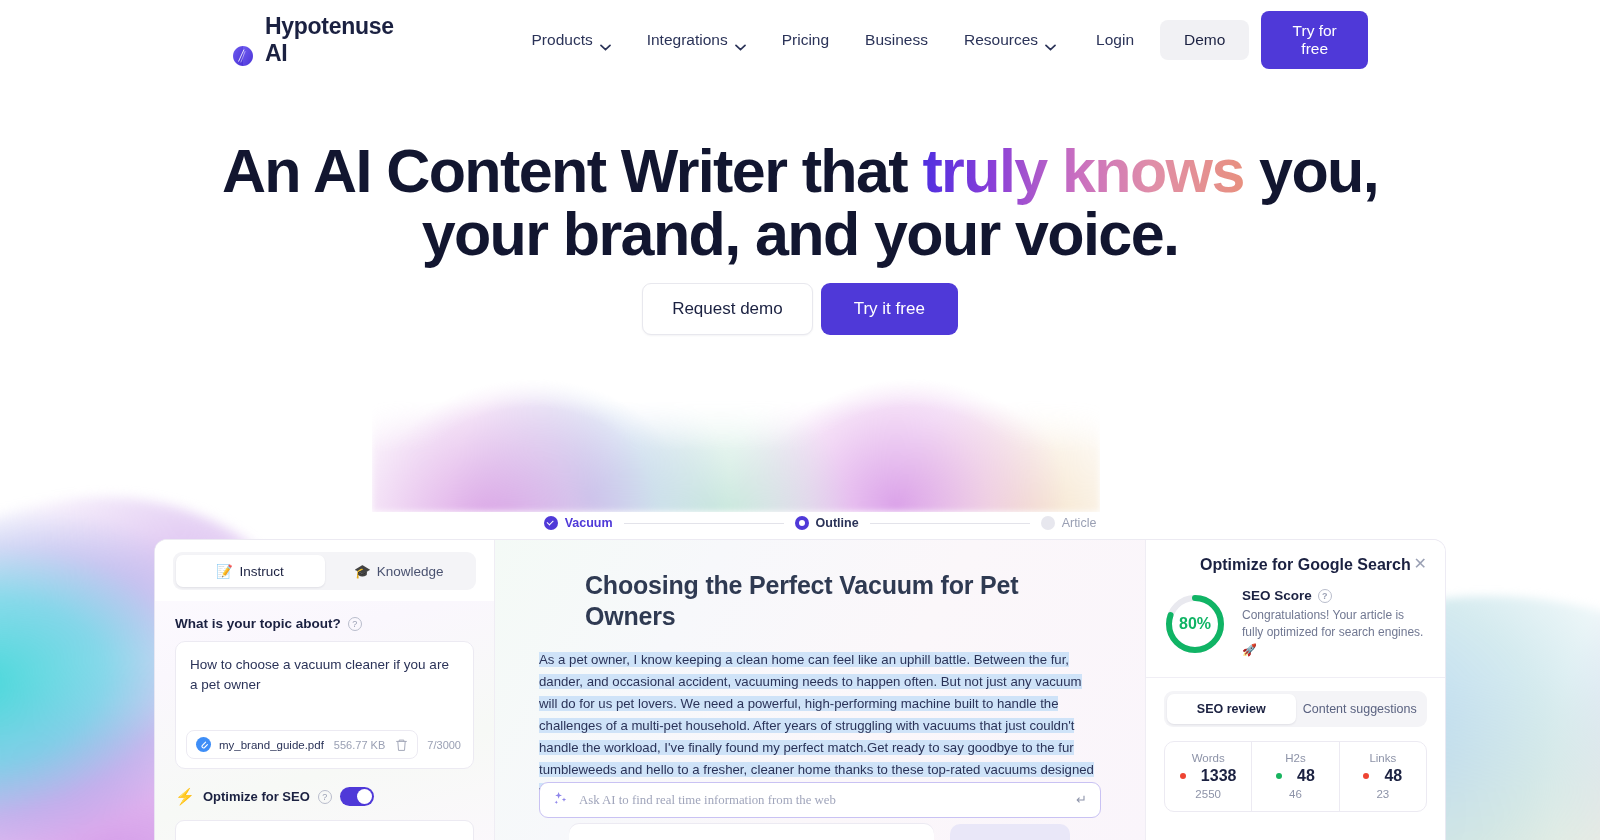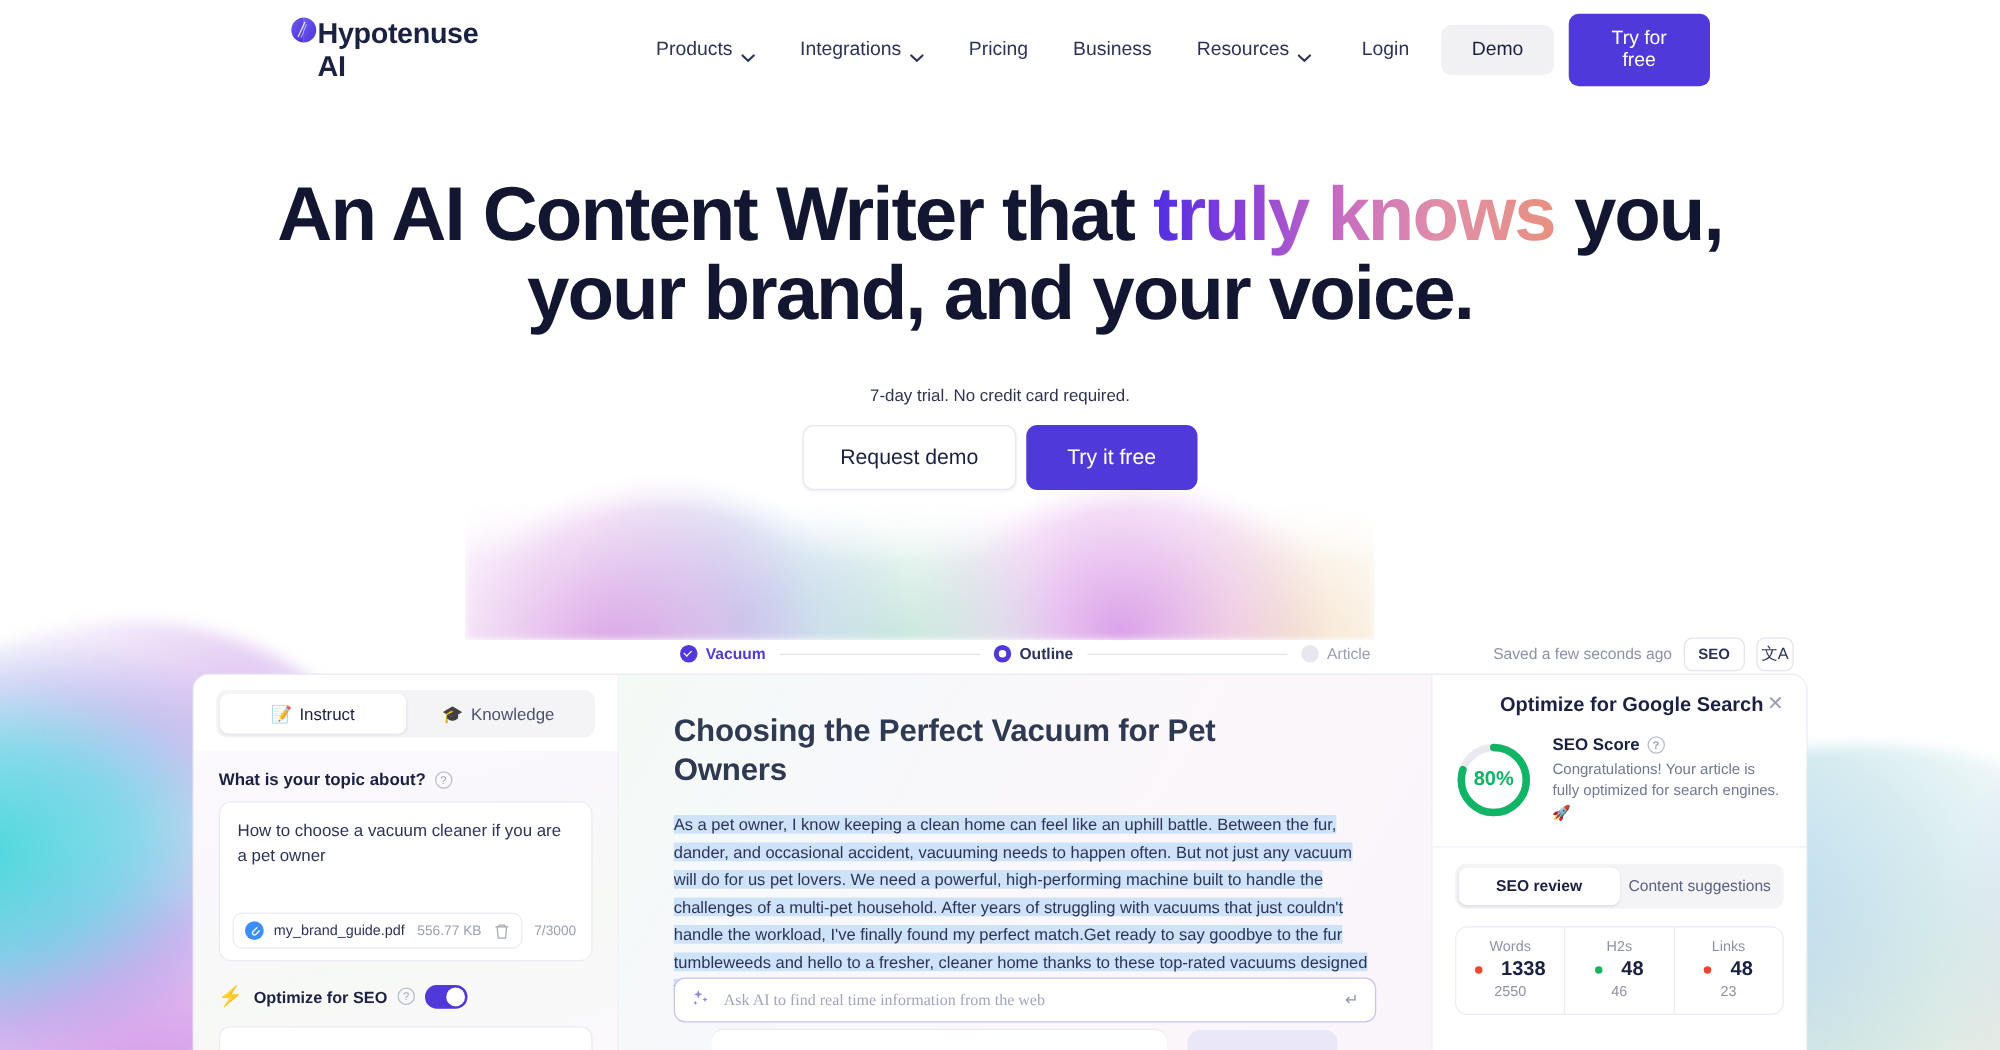--- a/index.html
+++ b/index.html
@@ -54,21 +54,21 @@
                 linear-gradient(to top, #000 0%, #000 34%, transparent 62%);
     filter: blur(3px);
   }
 
   
   .nav {
     position:relative; z-index:20;
     height:80px; display:flex; align-items:center;
     padding: 0 232px;
   }
-  .brand { display:flex; align-items:flex-start; }
+  .brand { display:flex; align-items:flex-end; gap:11px; }
   .brand-mark { width:22px; height:22px; flex:0 0 22px; }
   .brand-name { font-size:23px; font-weight:700; letter-spacing:-.3px; color:#1b2141; }
 
   .nav-links { display:flex; align-items:center; gap:0; margin-left:100px; }
   .nav-link {
     display:flex; align-items:center; gap:7px;
     font-size:15.5px; color:#2b3358; padding:8px 18px; cursor:pointer; white-space:nowrap;
   }
   .caret { width:11px; height:7px; display:inline-block; }
 
@@ -192,21 +192,21 @@
   .switch { width:34px; height:19px; border-radius:11px; background:#4f39d8; position:relative; cursor:pointer; }
   .switch::after { content:""; position:absolute; right:2px; top:2px; width:15px; height:15px; border-radius:50%; background:#fff; }
   .ghost-field { margin:14px 20px 0; height:40px; border:1px solid #eceaf2; border-radius:9px; background:#fff; }
 
   
   .panel-center {
     flex:1; position:relative; overflow:hidden;
     background:linear-gradient(120deg,#f4faf6 0%,#f7f8fb 28%,#fbf7fa 58%,#faf5fb 100%);
     padding:30px 44px 0;
   }
-  .doc-title { font-size:25px; font-weight:700; line-height:1.24; color:#2f3a52; letter-spacing:-.2px; max-width:470px; }
+  .doc-title { font-size:25px; font-weight:700; line-height:1.24; color:#2f3a52; letter-spacing:-.2px; max-width:470px;margin-left:46px; }
   .doc-body {
     margin-top:17px; font-size:13.2px; line-height:1.66; color:#2b3358;
     background:#cfe3f8; display:inline; box-decoration-break:clone; -webkit-box-decoration-break:clone;
   }
   .ask-bar {
     position:absolute; left:44px; right:44px; bottom:28px;
     height:36px; border:1px solid #c9c2f3; border-radius:9px; background:#fff;
     display:flex; align-items:center; gap:10px; padding:0 13px;font-family:Liberation Serif, serif;
   }
   .ask-placeholder { font-size:12.8px; color:#a0a5bb; }
@@ -305,21 +305,20 @@
       <div class="login-link">Login</div>
       <button class="btn-demo">Demo</button>
       <button class="btn-try-nav">Try for free</button>
     </div>
   </div>
 
   <div class="hero">
     <h1>
       <span>An AI Content Writer that </span><span class="grad-text">truly knows</span><span> you, your brand, and your voice.</span>
     </h1>
-    <div class="hero-note">7-day trial. No credit card required.</div>
     <div class="hero-cta">
       <button class="btn-request">Request demo</button>
       <button class="btn-tryfree">Try it free</button>
     </div>
   </div>
 
   <div class="app">
 
     <div class="app-topbar">
       <div class="stepper">
@@ -330,25 +329,20 @@
         <div class="step-line"></div>
         <div class="step">
           <span class="step-dot dot-active"></span>
           <span class="step-label label-active">Outline</span>
         </div>
         <div class="step-line"></div>
         <div class="step">
           <span class="step-dot dot-idle"></span>
           <span class="step-label label-idle">Article</span>
         </div>
-      </div>
-      <div class="topbar-right">
-        <span class="saved-text">Saved a few seconds ago</span>
-        <button class="pill-btn">SEO</button>
-        <button class="pill-btn icon-btn">文A</button>
       </div>
     </div>
 
     <div class="app-body">
 
       <div class="panel-left">
         <div class="tabs-wrap">
           <div class="tabs">
             <div class="tab active">
               <span>📝</span>

